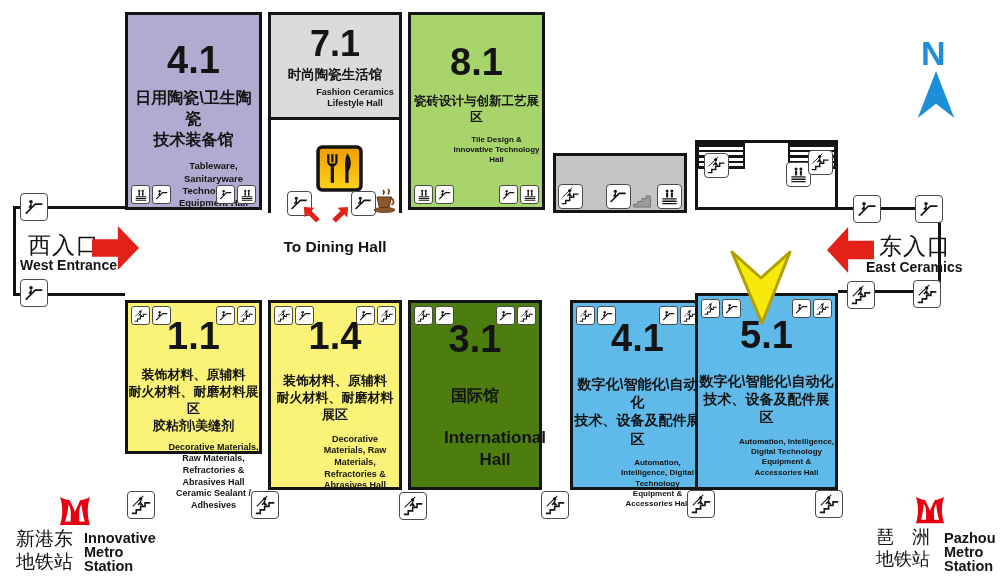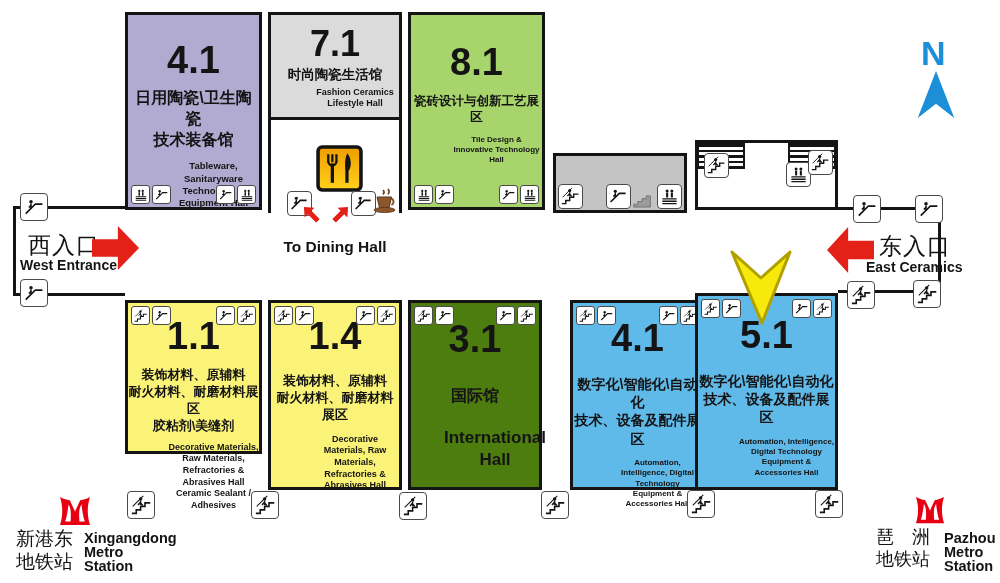--- a/index.html
+++ b/index.html
@@ -514,21 +514,21 @@
   <div id="north-n" style="color:#1d8fd9;">N</div>
   <svg class="arrow" style="left:915px;top:70px;width:42px;height:50px;" viewBox="0 0 42 52">
     <polygon points="21,1 40,50 21,35 2,50" fill="#1d8fd9"></polygon>
   </svg>
 
   <svg class="arrow" style="left:58px;top:495px;width:34px;height:32px;">
       <use href="#i-metro"></use>
     </svg>
   <div class="sta-zh" style="left:16px;top:527px;">新港东
 地铁站</div>
-  <div class="sta-en" style="left:84px;top:531px;">Xingangdong
+  <div class="sta-en" style="left:84px;top:531px;">Innovative
 Metro
 Station</div>
 
   <svg class="arrow" style="left:914px;top:495px;width:32px;height:30px;">
       <use href="#i-metro"></use>
     </svg>
   <div class="sta-zh" style="left:876px;top:527px;font-size:18px;">琶　洲
 地铁站</div>
   <div class="sta-en" style="left:944px;top:531px;">Pazhou
 Metro

